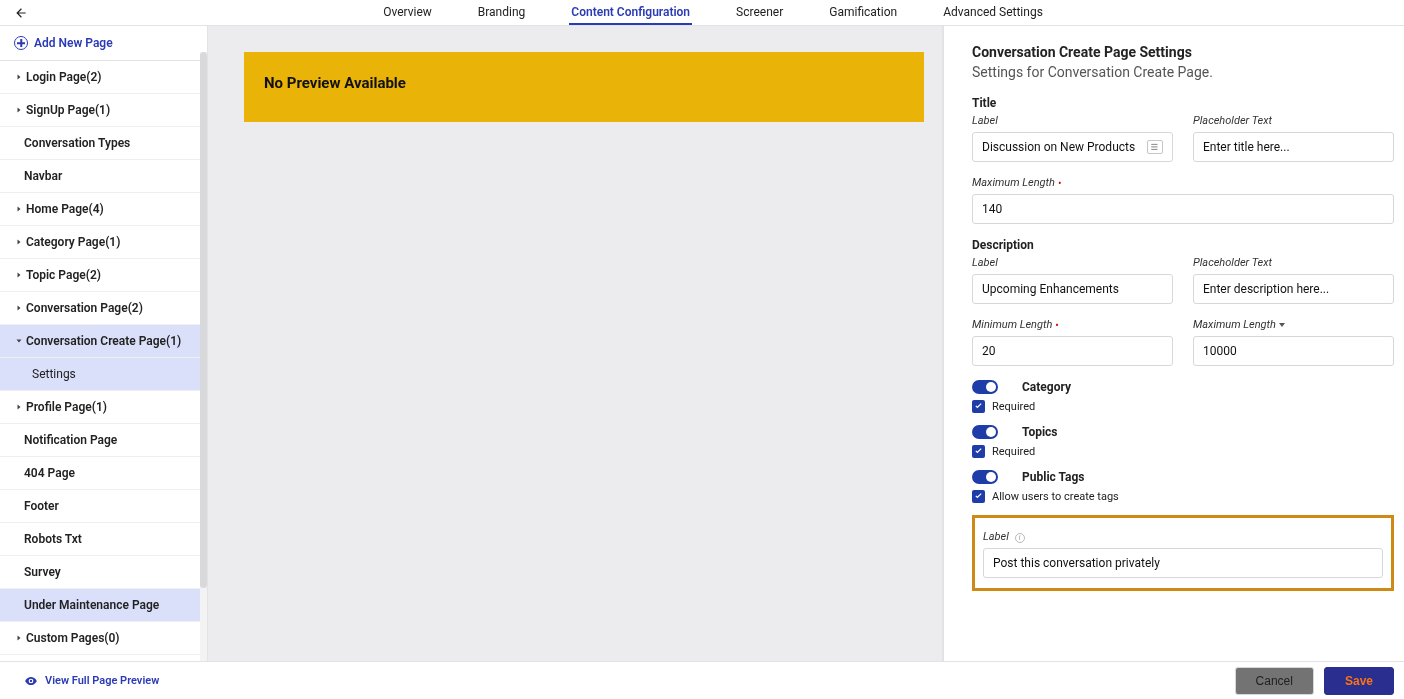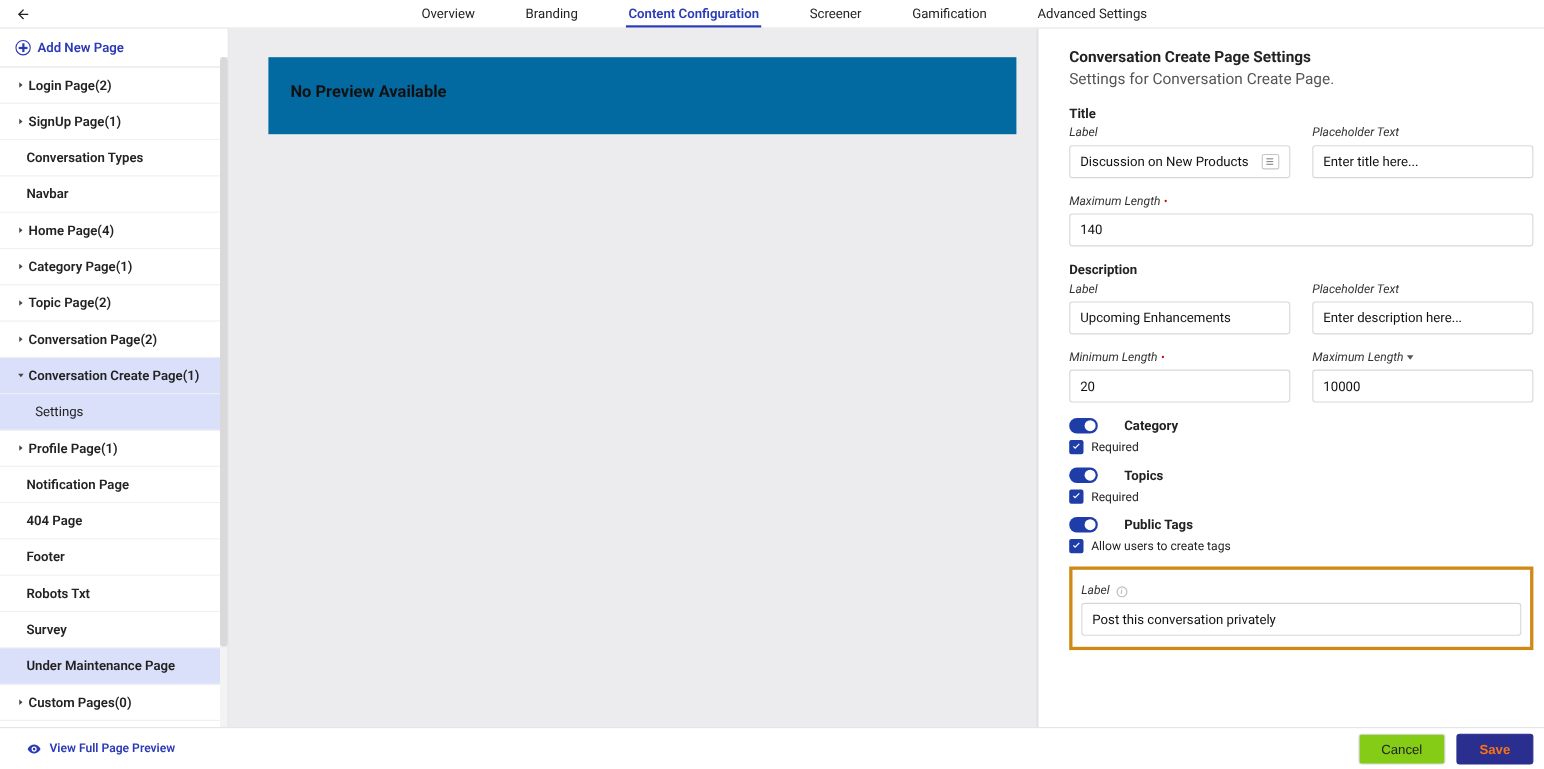--- a/index.html
+++ b/index.html
@@ -139,21 +139,21 @@
 
   
   .main {
     flex:1;
     background: var(--bg);
     padding: 26px 18px 18px 36px;
     overflow:auto;
     border-right: 2px solid var(--border);
   }
   .preview-card {
-    background:#0369a1;
+    background:#eab308;
     padding: 22px 20px 30px 20px;
   }
   .preview-card h2 {
     margin:0;
     font-size:15px;
     font-weight:700;
     color:#111;
   }
 
   
@@ -281,21 +281,21 @@
     font-size:11px;font-weight:600;cursor:pointer;
   }
   .eye-icon{width:14px;height:14px;}
   .footer-actions{display:flex;gap:10px;}
   .btn {
     padding: 6px 20px;
     font-size:12px;
     border-radius:3px;
     cursor:pointer;
     border:1px solid var(--border-strong);
-    background:#84cc16;
+    background:#737373;
     color:#222;
   }
   .btn.primary {
     background: #2a2e8e;
     border-color:#2a2e8e;
     color:#f97316;
     font-weight:600;
   }
   .req-caret::after{
     content:"";

